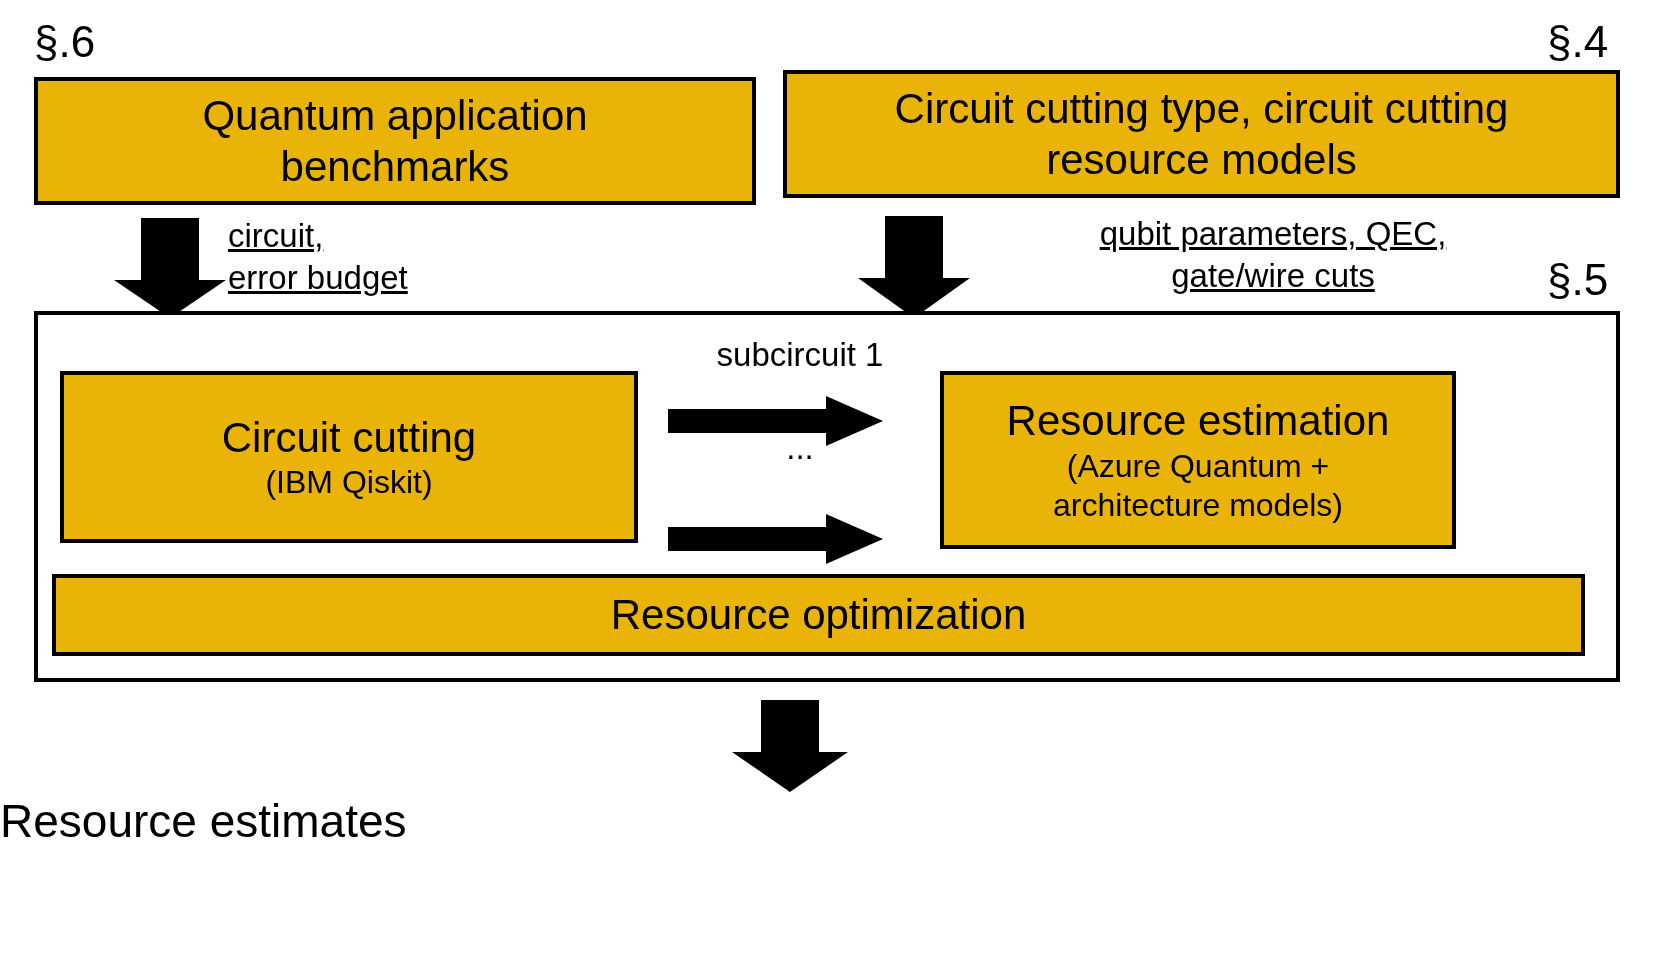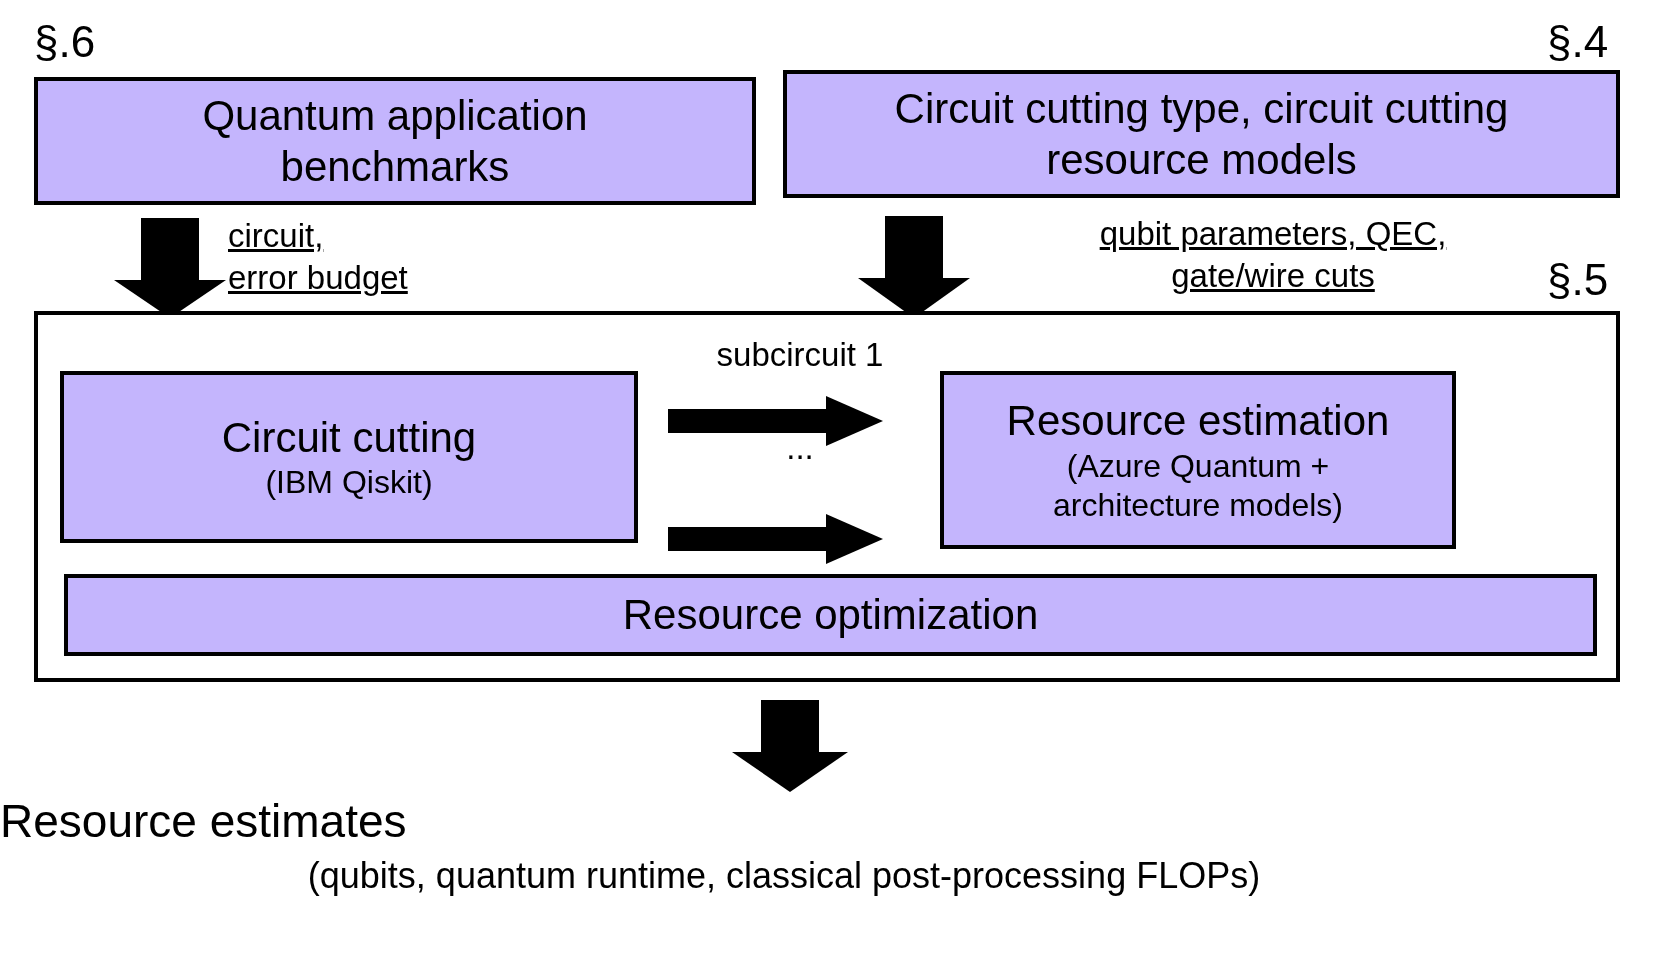--- a/index.html
+++ b/index.html
@@ -22,21 +22,21 @@
   .section-tag {
     font-size: 44px;
     line-height: 1;
     color: #000;
     white-space: nowrap;
   }
 
   
   .box {
     border: 4px solid #000;
-    background: #c4b5fd;
+    background: #eab308;
     display: flex;
     flex-direction: column;
     align-items: center;
     justify-content: center;
     text-align: center;
   }
   .box-outer {
     border: 4px solid #000;
     background: #fff;
   }
@@ -178,26 +178,25 @@
   </div>
 
   <div class="abs arrow-label" style="left:660px; top:428px; width:280px;">...</div>
 
 
   <div class="arrow-right" style="left:668px; top:514px; width:215px; height:50px;">
     <div class="shaft" style="width:160px; height:24px;"></div>
     <div class="head" style="left:158px; border-top-width:25px; border-bottom-width:25px; border-left-width:57px;"></div>
   </div>
 
-  <div class="abs box" style="left:64px; top:574px; width:1533px; height:82px;">
+  <div class="abs box" style="left:52px; top:574px; width:1533px; height:82px;">
     <div class="box-title">Resource optimization</div>
   </div>
 
   <div class="arrow-down" style="left:730px; top:700px; width:120px; height:92px;">
     <div class="shaft" style="top:0; width:58px; height:52px;"></div>
     <div class="head" style="top:52px; border-left-width:58px; border-right-width:58px; border-top-width:40px;"></div>
   </div>
 
   <div class="abs out-title" style="left:0px; top:795px; width:1568px;">Resource estimates</div>
 
-  <div class="abs out-sub" style="left:0px; top:855px; width:1568px;">(qubits, quantum runtime, classical post-processing FLOPs)</div>
 
 </div>
 
 </body></html>

